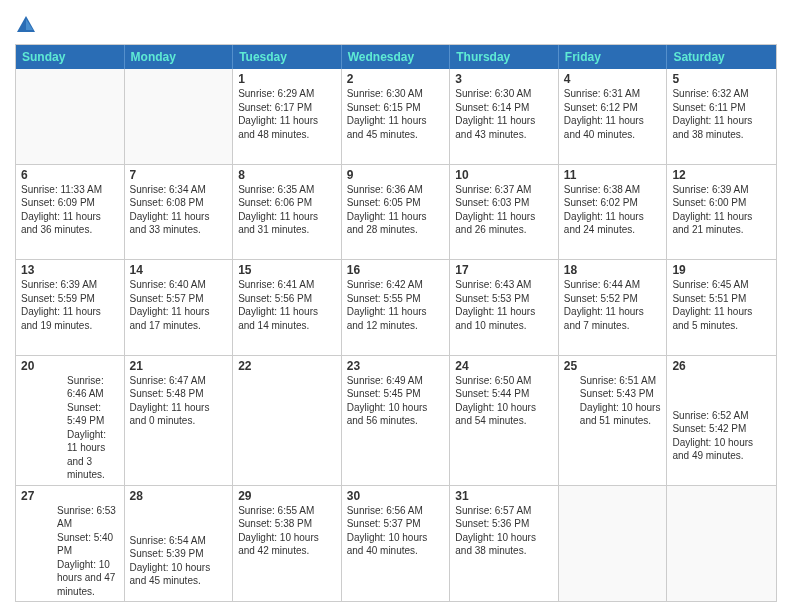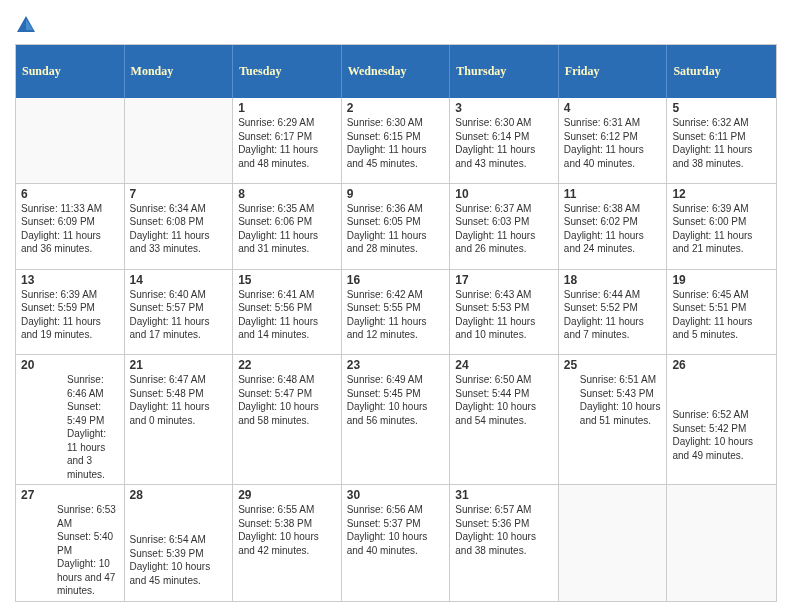--- a/index.html
+++ b/index.html
@@ -66,26 +66,25 @@
       display: flex;
       flex-direction: column;
       border: 1px solid #ccc;
     }
     .cal-header {
       display: grid;
       grid-template-columns: repeat(7, 1fr);
       background: #2a6db5;
     }
     .cal-header-cell {
-      color: #fef9c3;
+      color: #5eead4;
       font-size: 12px;
       font-weight: bold;
-      padding: 19px 6px;
+      padding: 5px 6px;
       border-right: 1px solid #5590cc;
-      font-family: Liberation Serif, serif;
     }
     .cal-header-cell:last-child { border-right: none; }
     .cal-body {
       flex: 1;
       display: flex;
       flex-direction: column;
     }
     .cal-row {
       display: grid;
       grid-template-columns: repeat(7, 1fr);
@@ -278,23 +277,20 @@
 Daylight: 11 hours and 3 minutes.</div>
           </div>
           <div class="cal-cell">
             <span class="day-num">21</span>
             <div class="cell-text" style="white-space: pre-line;">Sunrise: 6:47 AM
 Sunset: 5:48 PM
 Daylight: 11 hours and 0 minutes.</div>
           </div>
           <div class="cal-cell">
             <span class="day-num">22</span>
-            <div class="cell-text" style="white-space: pre-line;">Sunrise: 6:48 AM
-Sunset: 5:47 PM
-Daylight: 10 hours and 58 minutes.</div>
           </div>
           <div class="cal-cell">
             <span class="day-num">23</span>
             <div class="cell-text" style="white-space: pre-line;">Sunrise: 6:49 AM
 Sunset: 5:45 PM
 Daylight: 10 hours and 56 minutes.</div>
           </div>
           <div class="cal-cell">
             <span class="day-num">24</span>
             <div class="cell-text" style="white-space: pre-line;">Sunrise: 6:50 AM

